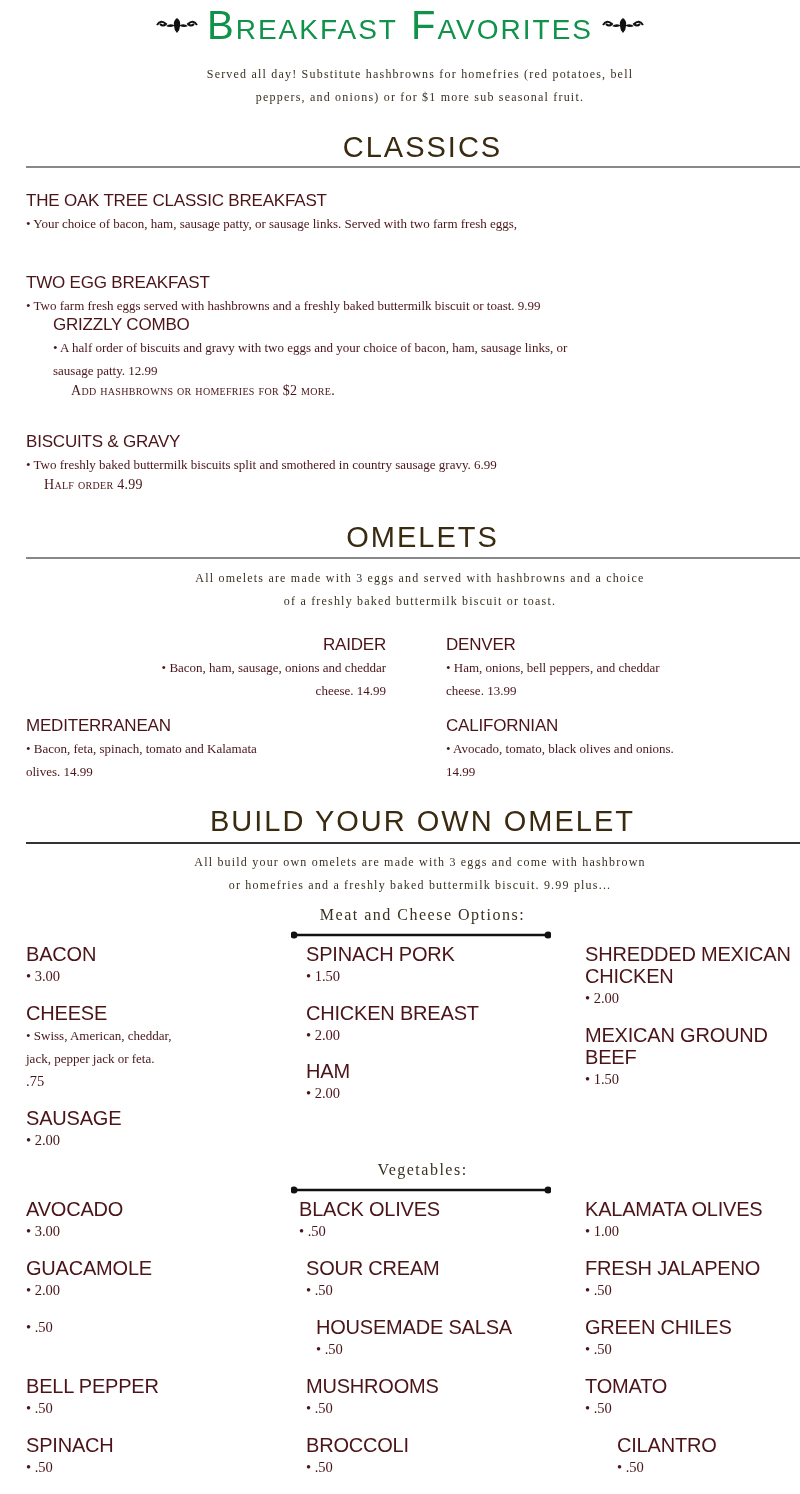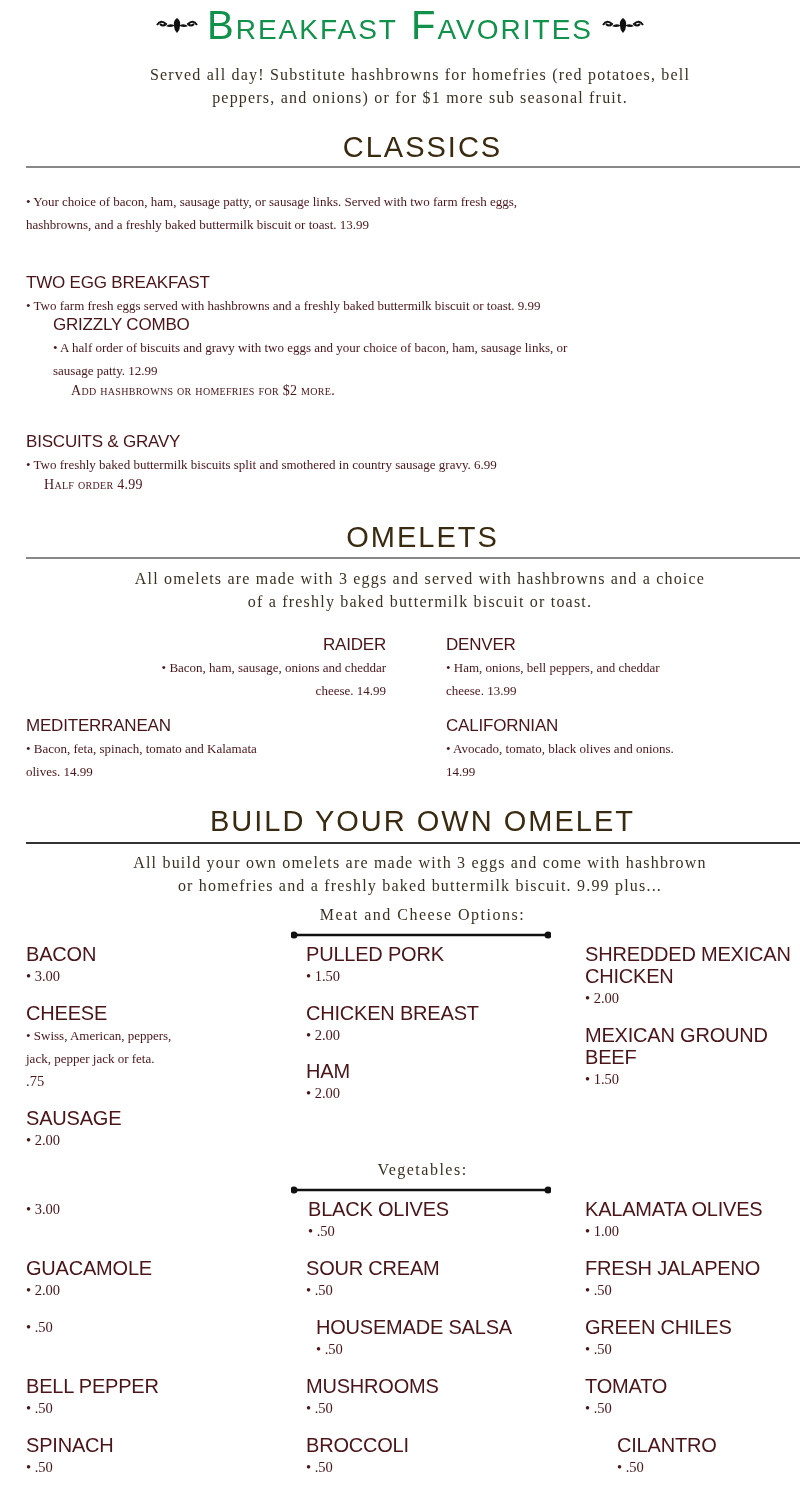--- a/index.html
+++ b/index.html
@@ -3,21 +3,21 @@
   <meta charset="utf-8">
   <style>
     * { box-sizing: border-box; margin: 0; padding: 0; }
     html, body { width: 800px; height: 1494px; background: #ffffff; overflow: hidden; }
     body { position: relative; font-family: "Liberation Serif", serif; color: #4a1a1a; }
 
     .title-row { position: absolute; top: 0; left: 0; width: 800px; height: 50px; display: flex; justify-content: center; align-items: center; }
     .title { font-family: "Liberation Sans", sans-serif; font-size: 40px; color: #10924a; font-variant: small-caps; letter-spacing: 2px; line-height: 50px; font-weight: normal; }
     .orn { display: inline-block; width: 44px; height: 20px; margin: 0 8px; }
 
-    .intro { position: absolute; left: 40px; width: 760px; text-align: center; font-family: "Liberation Serif", serif; color: #3a3020; letter-spacing: 1.2px; font-size: 16px; line-height: 23px; }
+    .intro { position: absolute; left: 40px; width: 760px; text-align: center; font-family: "Liberation Serif", serif; color: #3a3020; letter-spacing: 1.2px; font-size: 12px; line-height: 23px; }
 
     .section-h { position: absolute; left: 0; width: 845px; text-align: center; font-family: "Liberation Sans", sans-serif; color: #3a2a10; font-size: 29px; letter-spacing: 2px; line-height: 34px; }
     .rule { position: absolute; left: 26px; width: 774px; height: 2px; background: #888; }
     .rule.dark { background: #333; height: 1.5px; }
 
     .item { position: absolute; }
     .name { font-family: "Liberation Sans", sans-serif; font-size: 17px; color: #4a1418; line-height: 22px; letter-spacing: -0.2px; }
     .desc { font-family: "Liberation Serif", serif; font-size: 13px; color: #4a1418; line-height: 23px; }
     .note { font-family: Liberation Serif, serif; font-size: 14px; color: #4a1418; font-variant: small-caps; letter-spacing: 0.3px; line-height: 18px; padding-left: 18px; }
 
@@ -45,22 +45,22 @@
 
 <div class="intro" style="top:63px;">
   <div>Served all day!  Substitute hashbrowns for homefries (red potatoes, bell</div>
   <div>peppers, and onions) or for $1 more sub seasonal fruit.</div>
 </div>
 
 <div class="section-h" style="top:130px;">CLASSICS</div>
 <div class="rule" style="top:166px;"></div>
 
 <div class="item" style="left:26px; top:190px; width:770px;">
+  <div class="name">THE OAK TREE CLASSIC BREAKFAST</div>
   <div class="desc">• Your choice of bacon, ham, sausage patty, or sausage links. Served with two farm fresh eggs,</div>
-  <div class="desc">hashbrowns, and a freshly baked buttermilk biscuit or toast.  13.99</div>
 </div>
 
 <div class="item" style="left:26px; top:272px; width:770px;">
   <div class="name">TWO EGG BREAKFAST</div>
   <div class="desc">• Two farm fresh eggs served with hashbrowns and a freshly baked buttermilk biscuit or toast.  9.99</div>
 </div>
 
 <div class="item" style="left:26px; top:314px; width:770px;margin-left:27px;">
   <div class="name">GRIZZLY COMBO</div>
   <div class="desc">• A half order of biscuits and gravy with two eggs and your choice of bacon, ham, sausage links, or</div>
@@ -115,31 +115,31 @@
   <circle cx="3" cy="5" r="3.5" fill="#111"></circle>
     <circle cx="257" cy="5" r="3.5" fill="#111"></circle>
 </svg>
 
 <div class="opt" style="left:26px; top:943px;">
   <div class="name">BACON</div>
   <div class="price">•  3.00</div>
 </div>
 <div class="opt" style="left:26px; top:1002px;">
   <div class="name">CHEESE</div>
-  <div class="desc">• Swiss, American, peppers,</div>
+  <div class="desc">• Swiss, American, cheddar,</div>
   <div class="desc">jack, pepper jack or feta.</div>
   <div class="price">.75</div>
 </div>
 <div class="opt" style="left:26px; top:1107px;">
   <div class="name">SAUSAGE</div>
   <div class="price">•  2.00</div>
 </div>
 
 <div class="opt" style="left:306px; top:943px;">
-  <div class="name">PULLED PORK</div>
+  <div class="name">SPINACH PORK</div>
   <div class="price">•  1.50</div>
 </div>
 <div class="opt" style="left:306px; top:1002px;">
   <div class="name">CHICKEN BREAST</div>
   <div class="price">•  2.00</div>
 </div>
 <div class="opt" style="left:306px; top:1060px;">
   <div class="name">HAM</div>
   <div class="price">•  2.00</div>
 </div>
@@ -156,39 +156,40 @@
 </div>
 
 <div class="subhead" style="top:1161px;">Vegetables:</div>
 <svg class="barline" style="top:1185px;" viewBox="0 0 260 10">
   <line x1="3" y1="5" x2="257" y2="5" stroke="#111" stroke-width="2.5"></line>
   <circle cx="3" cy="5" r="3.5" fill="#111"></circle>
     <circle cx="257" cy="5" r="3.5" fill="#111"></circle>
 </svg>
 
 <div class="opt" style="left:26px; top:1198px;">
+    <div class="name">AVOCADO</div>
     <div class="price">•  3.00</div>
   </div>
 <div class="opt" style="left:26px; top:1257px;">
     <div class="name">GUACAMOLE</div>
     <div class="price">•  2.00</div>
   </div>
 <div class="opt" style="left:26px; top:1316px;">
     <div class="price">•  .50</div>
   </div>
 <div class="opt" style="left:26px; top:1375px;">
     <div class="name">BELL PEPPER</div>
     <div class="price">•  .50</div>
   </div>
 <div class="opt" style="left:26px; top:1434px;">
     <div class="name">SPINACH</div>
     <div class="price">•  .50</div>
   </div>
 
-<div class="opt" style="left:308px; top:1198px;">
+<div class="opt" style="left:299px; top:1198px;">
     <div class="name">BLACK OLIVES</div>
     <div class="price">•  .50</div>
   </div>
 <div class="opt" style="left:306px; top:1257px;">
     <div class="name">SOUR CREAM</div>
     <div class="price">•  .50</div>
   </div>
 <div class="opt" style="left:316px; top:1316px;">
     <div class="name">HOUSEMADE SALSA</div>
     <div class="price">•  .50</div>

